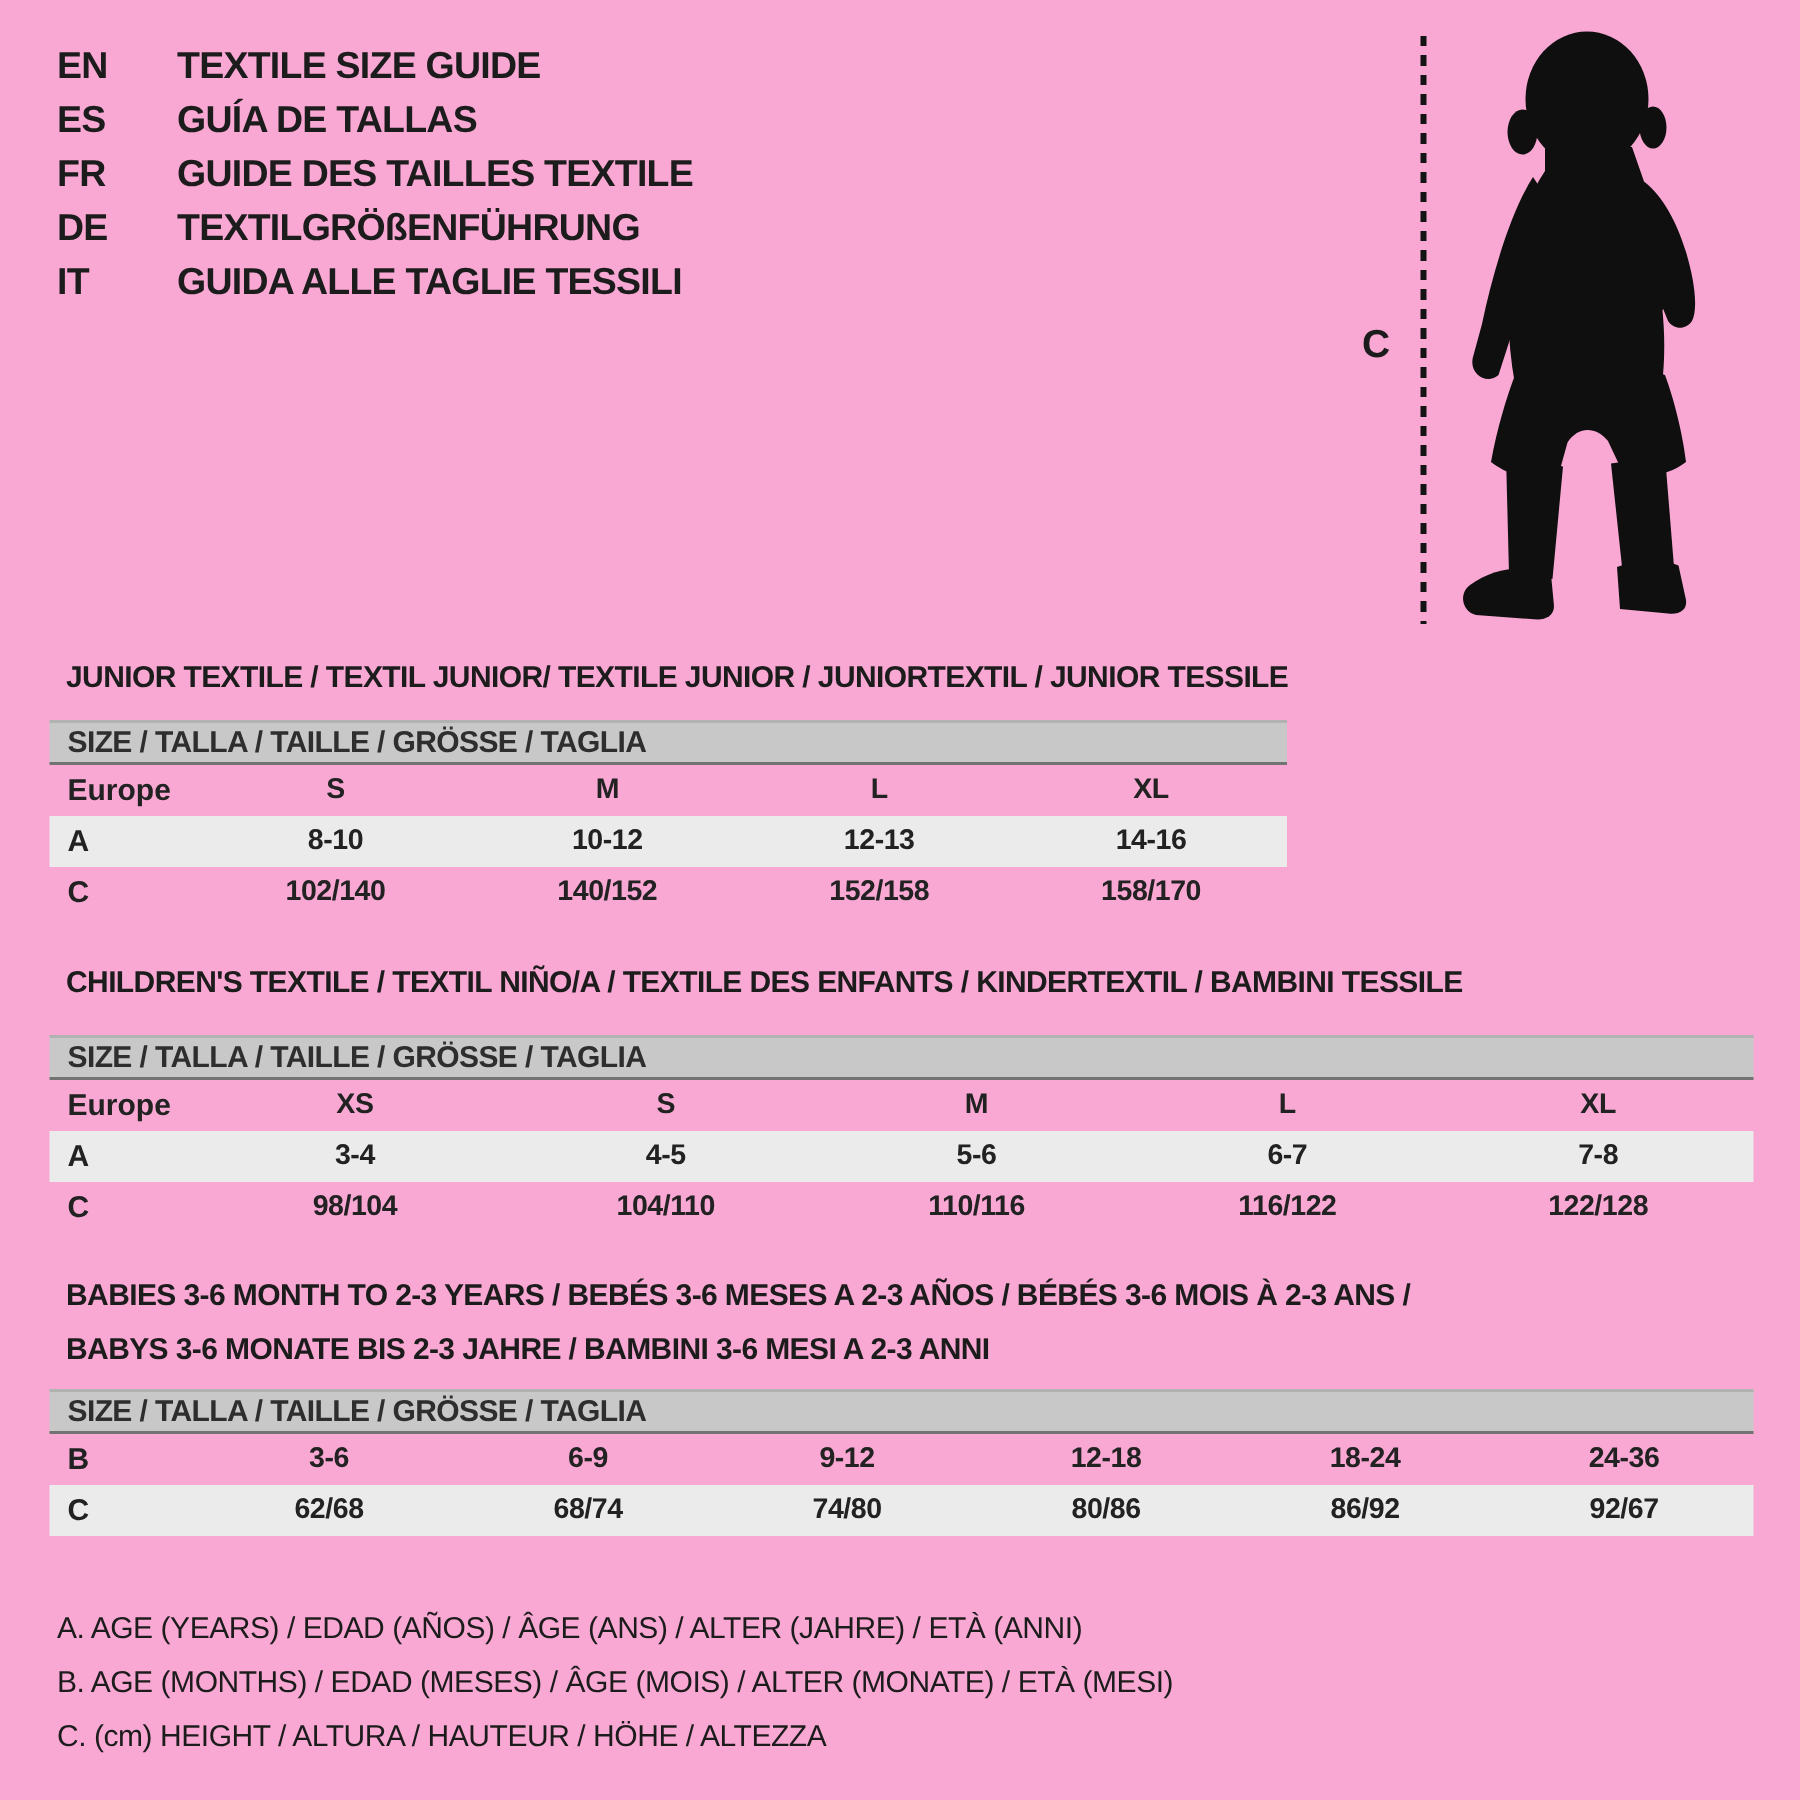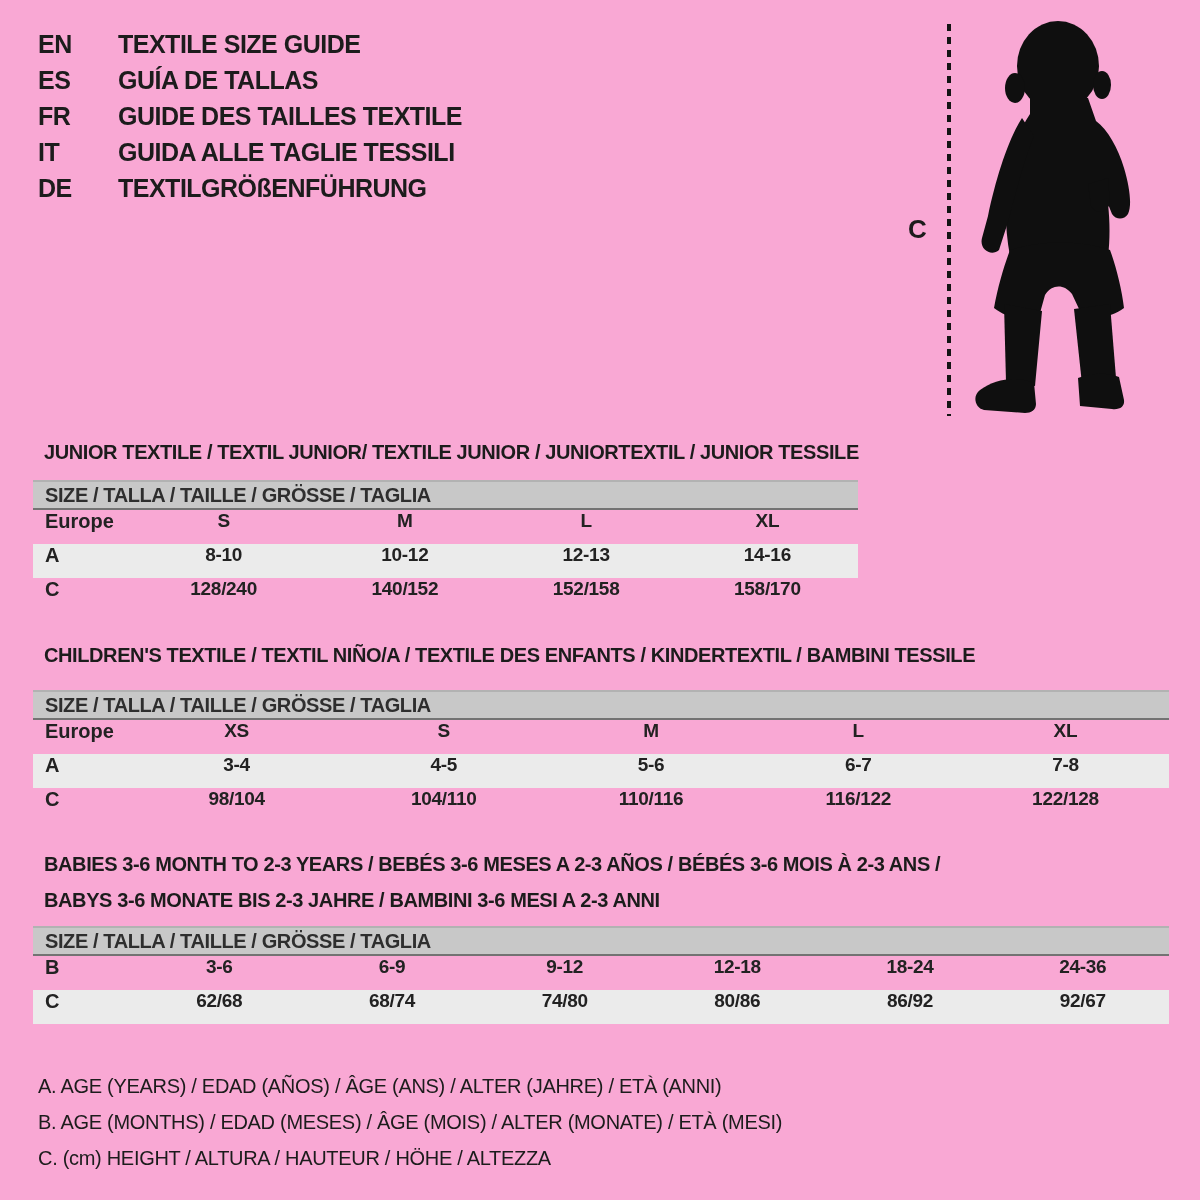--- a/index.html
+++ b/index.html
@@ -36,21 +36,21 @@
   #junior-table   { left:33px; top:480px; width:825px;  }
   #children-table { left:33px; top:690px; width:1136px; }
   #babies-table   { left:33px; top:926px; width:1136px; }
 
   .size-header {
     height:30px; background:#c8c8c8; box-sizing:border-box;
     border-top:2px solid #b2b2b2; border-bottom:2px solid #737373;
     display:flex; align-items:center; padding-left:12px;
     font-weight:bold; font-size:20px; color:#2e2e2e; letter-spacing:-0.4px;
   }
-  .trow { display:flex; height:34px; font-weight:bold; font-size:19px; color:#222; }
+  .trow { display:flex; height:34px; align-items:center; font-weight:bold; font-size:19px; color:#222; }
   .trow.shaded { background:#ebebeb; }
   .tlabel { width:100px; padding-left:12px; box-sizing:border-box; font-size:20px; }
   .tcell { flex:1; text-align:center; letter-spacing:-0.3px; }
 
   
   .legend { position:absolute; left:38px; top:1068px; }
   .legend-line { font-weight:normal; font-size:20px; line-height:36px; letter-spacing:-0.3px; white-space:nowrap; }
 </style>
 </head>
 <body>
@@ -64,26 +64,26 @@
     </div>
     <div class="lang-row">
       <span class="lang-code">ES</span>
       <span class="lang-title">GUÍA DE TALLAS</span>
     </div>
     <div class="lang-row">
       <span class="lang-code">FR</span>
       <span class="lang-title">GUIDE DES TAILLES TEXTILE</span>
     </div>
     <div class="lang-row">
+      <span class="lang-code">DE</span>
+      <span class="lang-title">TEXTILGRÖßENFÜHRUNG</span>
+    </div>
+    <div class="lang-row">
       <span class="lang-code">IT</span>
       <span class="lang-title">GUIDA ALLE TAGLIE TESSILI</span>
-    </div>
-    <div class="lang-row">
-      <span class="lang-code">DE</span>
-      <span class="lang-title">TEXTILGRÖßENFÜHRUNG</span>
     </div>
   </div>
 
   <div class="measure-line"></div>
   <div class="measure-label">C</div>
 
   <svg class="figure-svg" width="190" height="402" viewBox="0 0 190 402" aria-hidden="true">
     <g fill="#0f0f0f">
       <ellipse cx="100" cy="48" rx="41" ry="45"></ellipse>
       <ellipse cx="57" cy="70" rx="10" ry="15"></ellipse>
@@ -112,21 +112,21 @@
         </div>
         <div class="trow shaded">
           <div class="tlabel">A</div>
           <div class="tcell">8-10</div>
           <div class="tcell">10-12</div>
           <div class="tcell">12-13</div>
           <div class="tcell">14-16</div>
         </div>
         <div class="trow">
           <div class="tlabel">C</div>
-          <div class="tcell">128/240</div>
+          <div class="tcell">102/140</div>
           <div class="tcell">140/152</div>
           <div class="tcell">152/158</div>
           <div class="tcell">158/170</div>
         </div>
       </div>
   </div>
 
   <div class="section-title" id="children-title">CHILDREN'S TEXTILE / TEXTIL NIÑO/A / TEXTILE DES ENFANTS / KINDERTEXTIL / BAMBINI TESSILE</div>
   <div class="size-table" id="children-table">
     <div class="size-header">SIZE / TALLA / TAILLE / GRÖSSE / TAGLIA</div>

